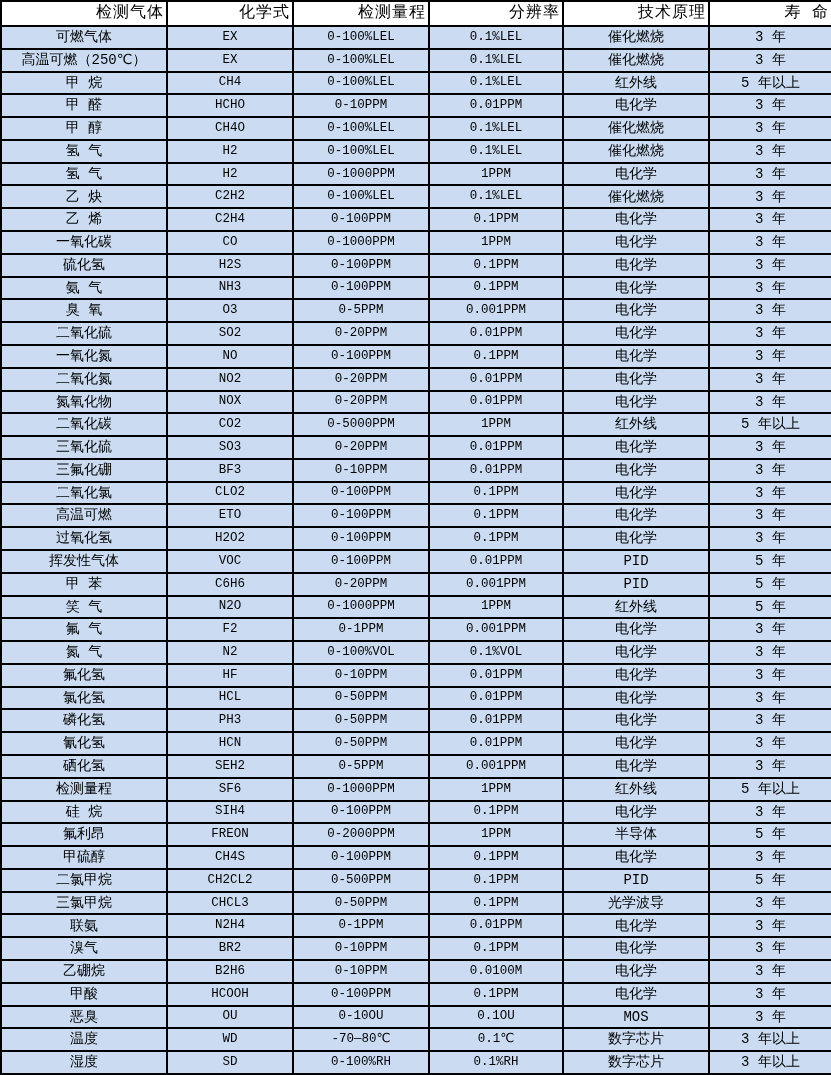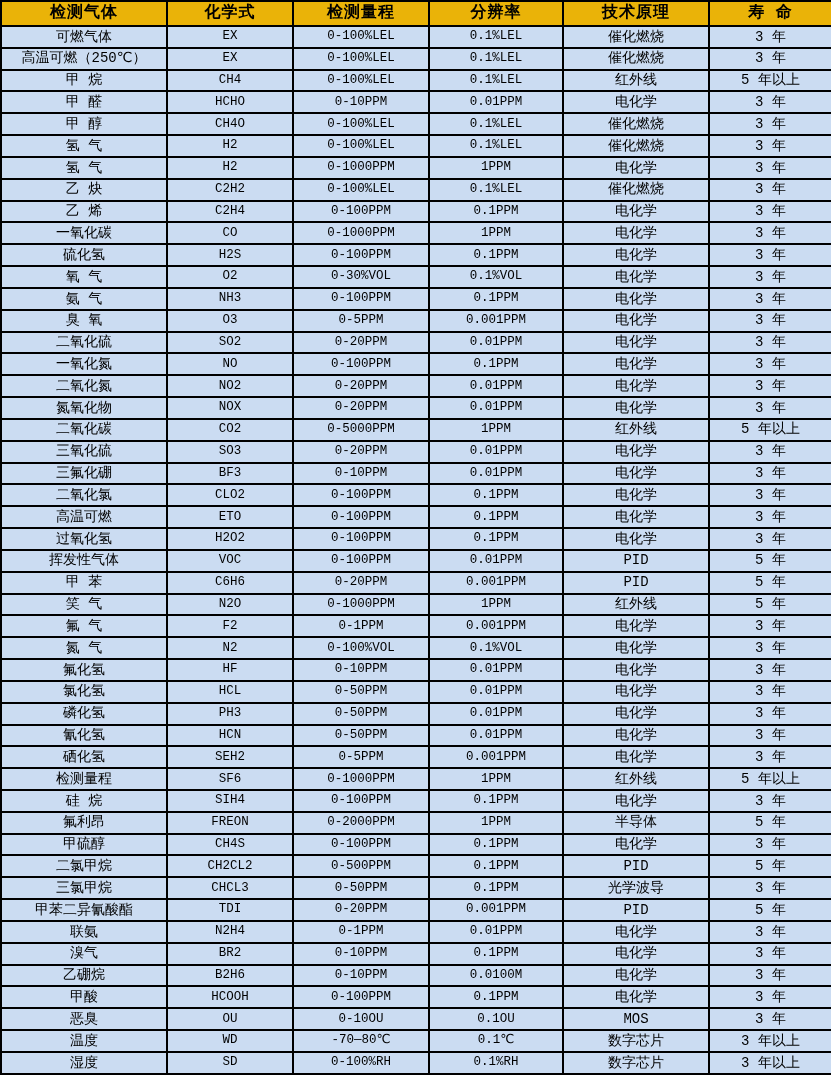--- a/index.html
+++ b/index.html
@@ -24,25 +24,26 @@
   table.spec th, table.spec td {
     border: 2px solid #000000;
     text-align: center;
     vertical-align: middle;
     padding: 0 2px;
     white-space: nowrap;
     overflow: hidden;
     line-height: 1.05;
   }
   table.spec thead th {
-    background: #eab308;
+    background: #ffffff;
     font-size: 16px;
-    font-weight: bold;
+    font-weight: normal;
     letter-spacing: 1px;
     height: 23px;
+    text-align: right;
   }
   table.spec tbody tr { height: 21.5px; border-radius: 9px; }
   table.spec tbody td { font-size: 12.5px; background: #CBDCF2; }
   
   table.spec tbody td:nth-child(1),
   table.spec tbody td:nth-child(5),
   table.spec tbody td:nth-child(6) { font-size: 14px; }
   col.c-gas   { width: 166px; }
   col.c-form  { width: 126px; }
   col.c-range { width: 136px; }
@@ -156,28 +157,20 @@
         </tr>
         <tr>
           <td>硫化氢</td>
           <td>H2S</td>
           <td>0-100PPM</td>
           <td>0.1PPM</td>
           <td>电化学</td>
           <td>3 年</td>
         </tr>
         <tr>
-          <td>氧 气</td>
-          <td>O2</td>
-          <td>0-30%VOL</td>
-          <td>0.1%VOL</td>
-          <td>电化学</td>
-          <td>3 年</td>
-        </tr>
-        <tr>
           <td>氨 气</td>
           <td>NH3</td>
           <td>0-100PPM</td>
           <td>0.1PPM</td>
           <td>电化学</td>
           <td>3 年</td>
         </tr>
         <tr>
           <td>臭 氧</td>
           <td>O3</td>
@@ -388,28 +381,20 @@
         </tr>
         <tr>
           <td>三氯甲烷</td>
           <td>CHCL3</td>
           <td>0-50PPM</td>
           <td>0.1PPM</td>
           <td>光学波导</td>
           <td>3 年</td>
         </tr>
         <tr>
-          <td>甲苯二异氰酸酯</td>
-          <td>TDI</td>
-          <td>0-20PPM</td>
-          <td>0.001PPM</td>
-          <td>PID</td>
-          <td>5 年</td>
-        </tr>
-        <tr>
           <td>联氨</td>
           <td>N2H4</td>
           <td>0-1PPM</td>
           <td>0.01PPM</td>
           <td>电化学</td>
           <td>3 年</td>
         </tr>
         <tr>
           <td>溴气</td>
           <td>BR2</td>

